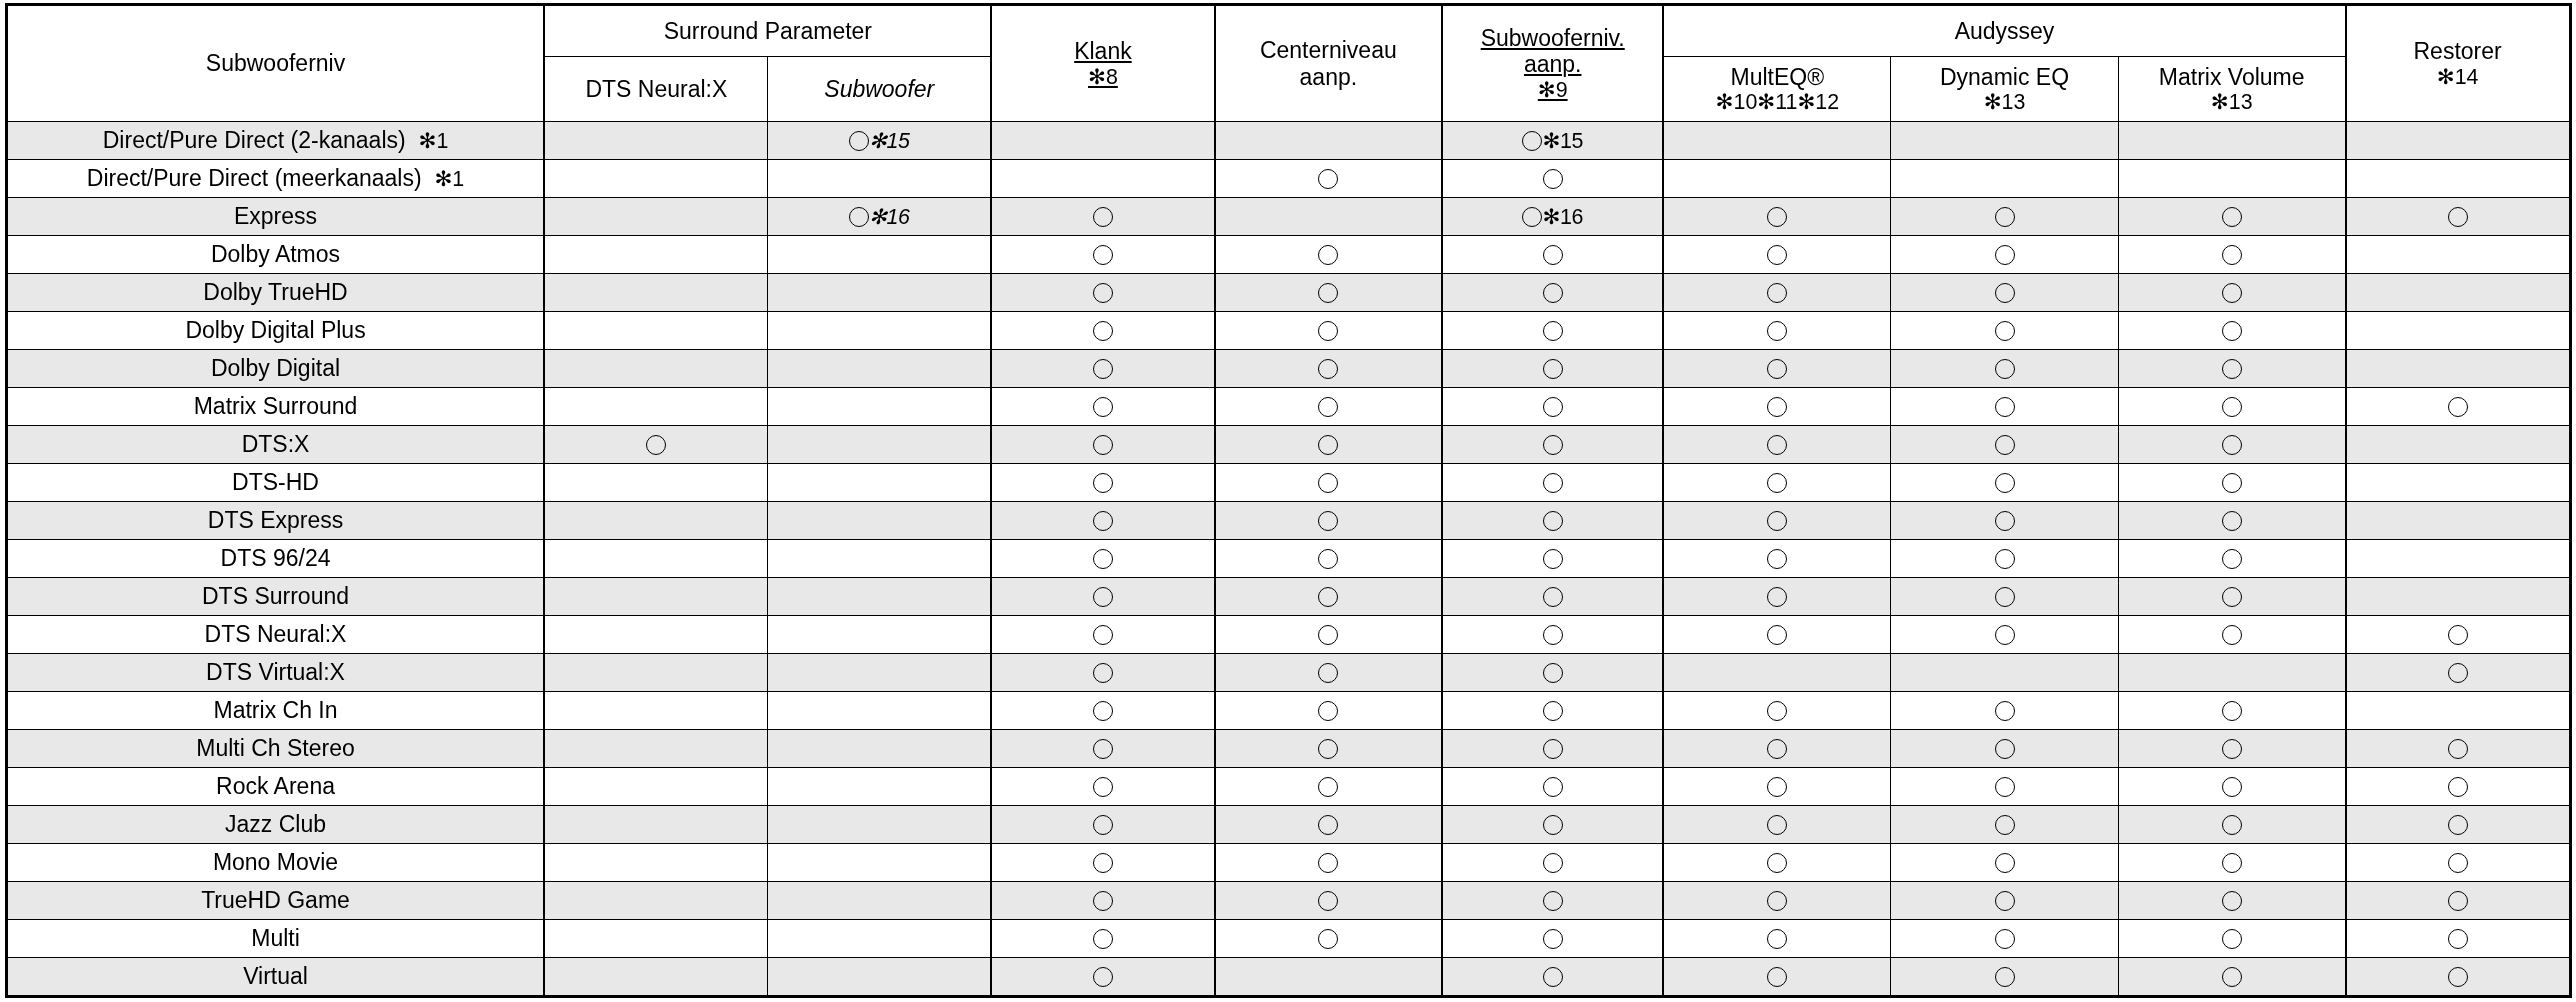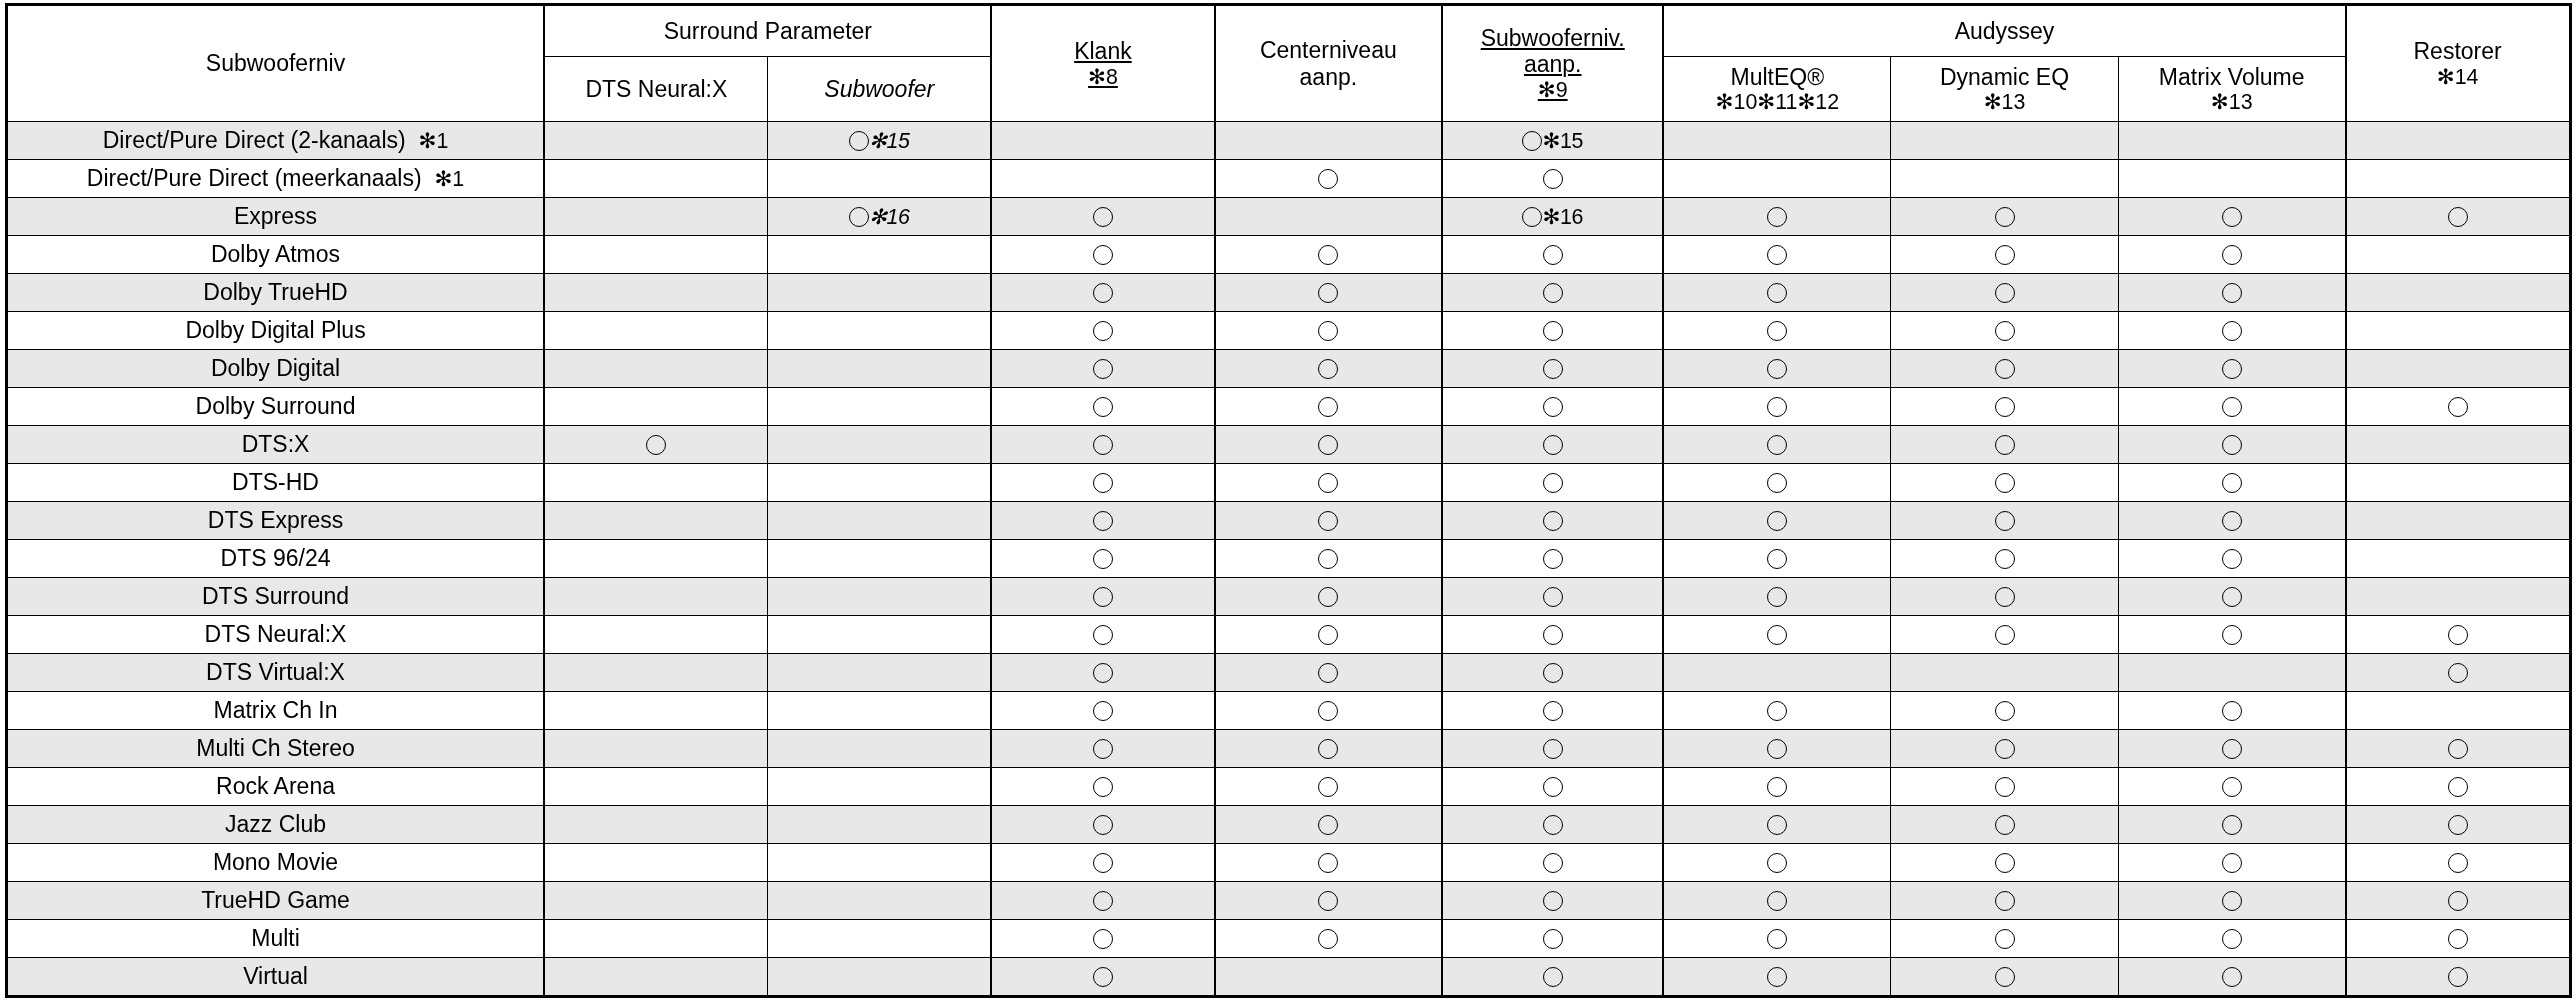--- a/index.html
+++ b/index.html
@@ -237,21 +237,21 @@
           <td class="col-sub-last"></td>
           <td class="col-klank"><span class="mark"><span class="circle"></span></span></td>
           <td class="col-center"><span class="mark"><span class="circle"></span></span></td>
           <td class="col-subniv"><span class="mark"><span class="circle"></span></span></td>
           <td class=""><span class="mark"><span class="circle"></span></span></td>
           <td class=""><span class="mark"><span class="circle"></span></span></td>
           <td class="col-dynvol"><span class="mark"><span class="circle"></span></span></td>
           <td class=""></td>
         </tr>
         <tr>
-          <td class="mode-cell col-mode">Dolby Surround</td>
+          <td class="mode-cell col-mode">Matrix Surround</td>
           <td class=""></td>
           <td class="col-sub-last"></td>
           <td class="col-klank"><span class="mark"><span class="circle"></span></span></td>
           <td class="col-center"><span class="mark"><span class="circle"></span></span></td>
           <td class="col-subniv"><span class="mark"><span class="circle"></span></span></td>
           <td class=""><span class="mark"><span class="circle"></span></span></td>
           <td class=""><span class="mark"><span class="circle"></span></span></td>
           <td class="col-dynvol"><span class="mark"><span class="circle"></span></span></td>
           <td class=""><span class="mark"><span class="circle"></span></span></td>
         </tr>

